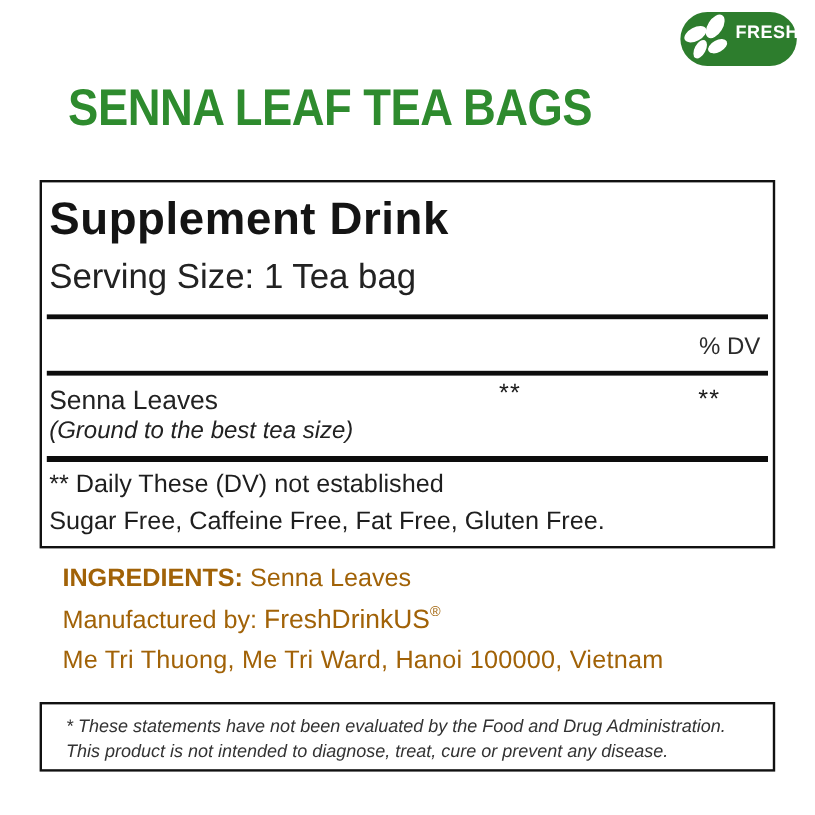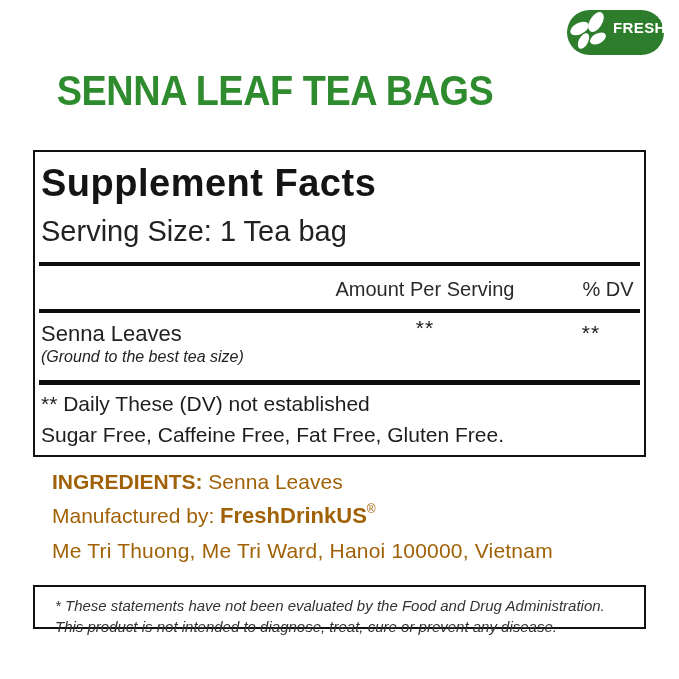--- a/index.html
+++ b/index.html
@@ -27,35 +27,35 @@
   .sf-heading { left:6px; top:10px; font-size:38px; font-weight:bold; letter-spacing:.5px; color:#141414; white-space:nowrap; }
   .serving    { left:6px; top:63px; font-size:29px; color:#222; white-space:nowrap; }
   .bar  { left:4px; width:601px; height:4px; background:#0d0d0d; }
   .bar1 { top:110px; } .bar2 { top:157px; } .bar3 { top:228px; height:5px; }
   .hdr  { top:126px; font-size:20px; color:#2b2b2b; text-align:center; }
   .col-amount { left:288px; width:204px; }
   .col-dv     { left:536px; width:74px; }
   .row-name { left:6px; top:169px; font-size:22px; color:#222; white-space:nowrap; }
   .row-amt  { left:288px; width:204px; top:164px; font-size:21px; text-align:center; letter-spacing:1px; }
   .row-dv   { left:519px; width:74px;  top:169px; font-size:21px; text-align:center; letter-spacing:1px; }
-  .row-note { left:6px; top:196px; font-size:16px; font-style:italic; color:#222; white-space:nowrap; }
+  .row-note { left:6px; top:196px; font-size:20px; font-style:italic; color:#222; white-space:nowrap; }
   .fn1 { left:6px; top:240px; font-size:21px; color:#1e1e1e; white-space:nowrap; }
   .fn2 { left:6px; top:271px; font-size:21px; color:#1e1e1e; white-space:nowrap; }
 
   
   .detail { position:absolute; left:52px; font-size:21px; color:#a16207; white-space:nowrap; }
   .ingredients { top:470px; }
   .manufactured { top:503px; }
   .address { top:539px; letter-spacing:.2px; font-weight:500; }
   .b { font-weight:bold; }
-  .mfr { font-weight:bold; font-size:22px; }
+  .mfr { font-weight:normal; font-size:22px; }
   sup.reg { font-size:12px; position:relative; top:-2px; }
 
   
-  .disclaimer { position:absolute; left:33px; top:585px; width:613px; height:44px;
+  .disclaimer { position:absolute; left:33px; top:585px; width:613px; height:58px;
                 border:2px solid #111; padding:8px 0 0 20px; }
   .disclaimer div { font-size:15px; font-style:italic; color:#333; line-height:21px; white-space:nowrap; }
 </style>
 </head>
 <body>
 
 <div id="canvas">
 
   <div class="logo">
     <span>
@@ -72,26 +72,25 @@
       <span class="logo-name">FRESH</span>
       <span class="logo-sub">Daily US</span>
     </span>
   </div>
 
   <div class="title-wrap">
     <span>SENNA LEAF TEA BAGS</span>
   </div>
 
   <div class="panel">
-    <div class="abs sf-heading">Supplement Facts</div>
+    <div class="abs sf-heading">Supplement Drink</div>
     <div class="abs serving">Serving Size: 1 Tea bag</div>
 
     <div class="abs bar bar1"></div>
 
-    <div class="abs hdr col-amount">Amount Per Serving</div>
     <div class="abs hdr col-dv">% DV</div>
 
     <div class="abs bar bar2"></div>
 
     <div class="abs row-name">Senna Leaves</div>
     <div class="abs row-amt">**</div>
     <div class="abs row-dv">**</div>
     <div class="abs row-note">(Ground to the best tea size)</div>
 
     <div class="abs bar bar3"></div>

